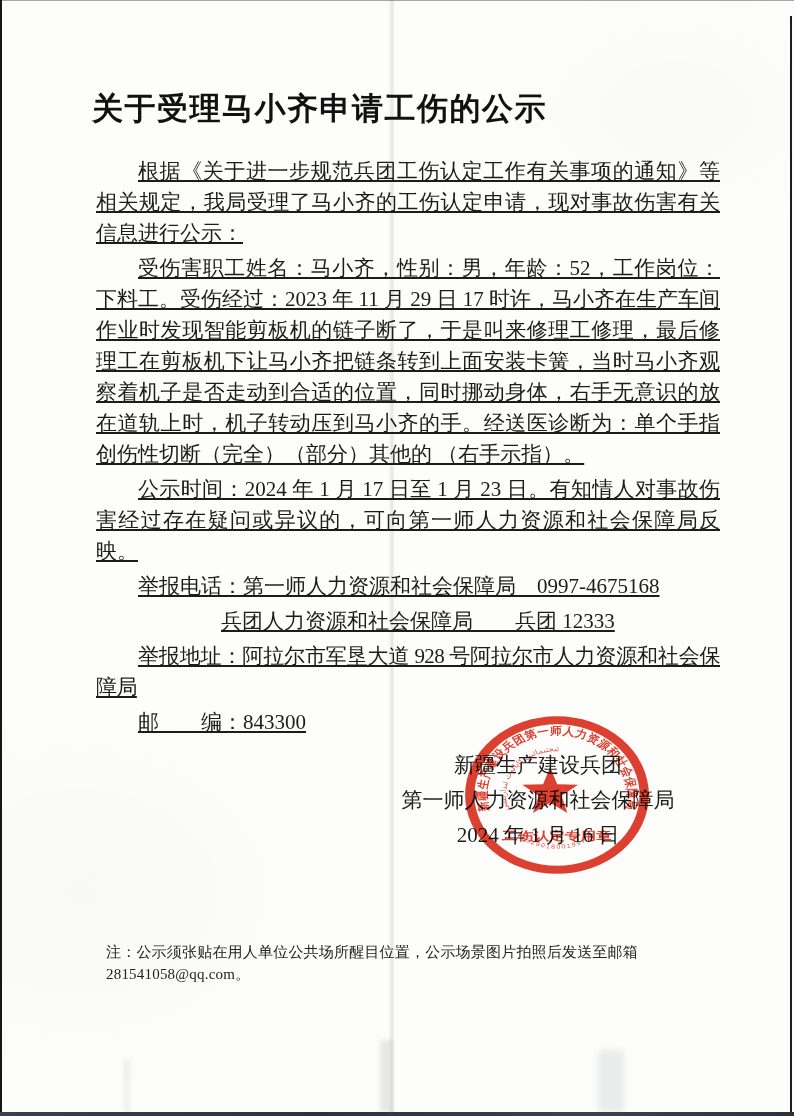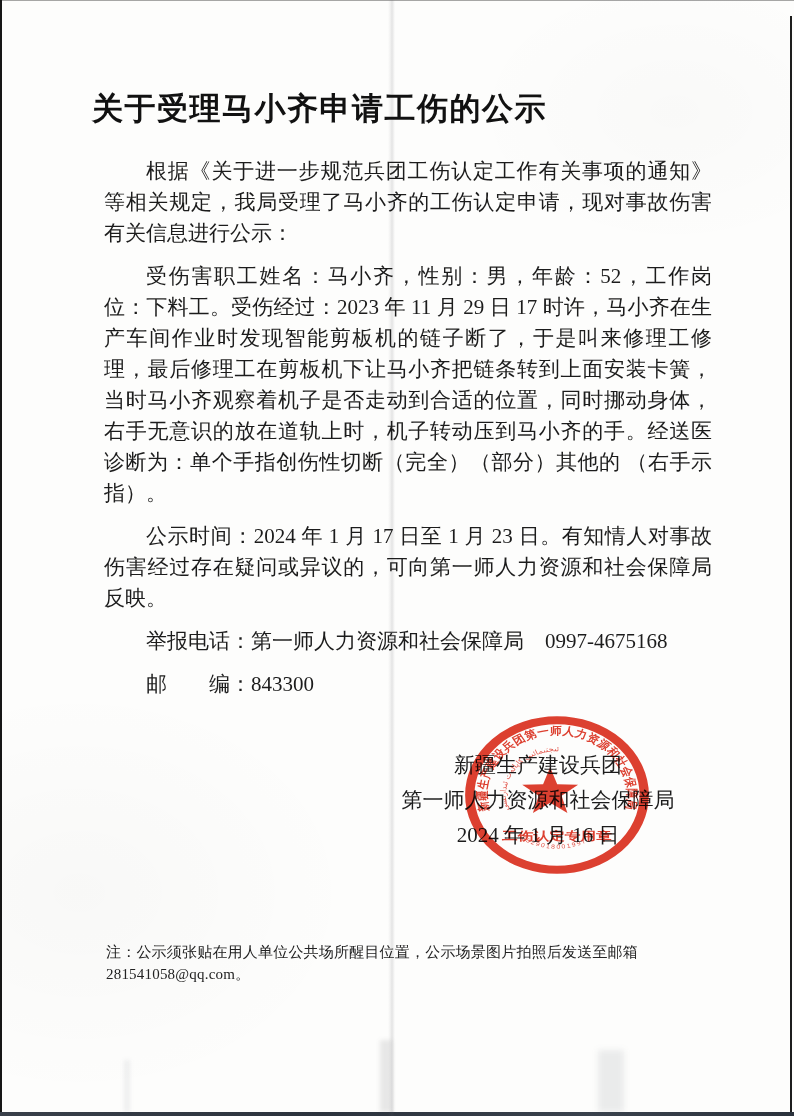--- a/index.html
+++ b/index.html
@@ -29,21 +29,21 @@
   .title{
     text-align:left;
     font-family:"Liberation Sans","DejaVu Sans",sans-serif;
     font-weight:900;
     font-size:31px;
     letter-spacing:1.5px;
     color:#111;
     margin:0 0 26px 0;
   }
   .body-text{font-size:21px;line-height:31px;text-align:justify;color:#1c1c1c;}
-  .body-text p{margin:12px;text-indent:2em;}
+  .body-text p{margin:4px;text-indent:2em;text-decoration:underline;}
   .contact-line{margin:0;text-indent:2em;}
   .contact-line.cont{text-indent:0;padding-left:125px;}
   .contact-line.addr{letter-spacing:-0.6px;}
 
   .signature{
     position:absolute;left:388px;top:748px;width:300px;
     text-align:center;font-size:21px;line-height:35px;color:#1c1c1c;
     z-index:1;
   }
   .seal{
@@ -76,20 +76,22 @@
   <div class="smudge-3"></div>
 
   <div class="content">
     <h1 class="title">关于受理马小齐申请工伤的公示</h1>
 
     <div class="body-text">
       <p>根据《关于进一步规范兵团工伤认定工作有关事项的通知》等相关规定，我局受理了马小齐的工伤认定申请，现对事故伤害有关信息进行公示：</p>
       <p>受伤害职工姓名：马小齐，性别：男，年龄：52，工作岗位：下料工。受伤经过：2023 年 11 月 29 日 17 时许，马小齐在生产车间作业时发现智能剪板机的链子断了，于是叫来修理工修理，最后修理工在剪板机下让马小齐把链条转到上面安装卡簧，当时马小齐观察着机子是否走动到合适的位置，同时挪动身体，右手无意识的放在道轨上时，机子转动压到马小齐的手。经送医诊断为：单个手指创伤性切断（完全）（部分）其他的 （右手示指）。</p>
       <p>公示时间：2024 年 1 月 17 日至 1 月 23 日。有知情人对事故伤害经过存在疑问或异议的，可向第一师人力资源和社会保障局反映。</p>
       <p class="contact-line">举报电话：第一师人力资源和社会保障局　0997-4675168</p>
+      <p class="contact-line cont">兵团人力资源和社会保障局　　兵团 12333</p>
+      <p class="contact-line addr">举报地址：阿拉尔市军垦大道 928 号阿拉尔市人力资源和社会保障局</p>
       <p class="contact-line">邮　　编：843300</p>
     </div>
   </div>
 
   <div class="signature">
     <div>新疆生产建设兵团</div>
     <div>第一师人力资源和社会保障局</div>
     <div>2024 年 1 月 16 日</div>
   </div>
 

